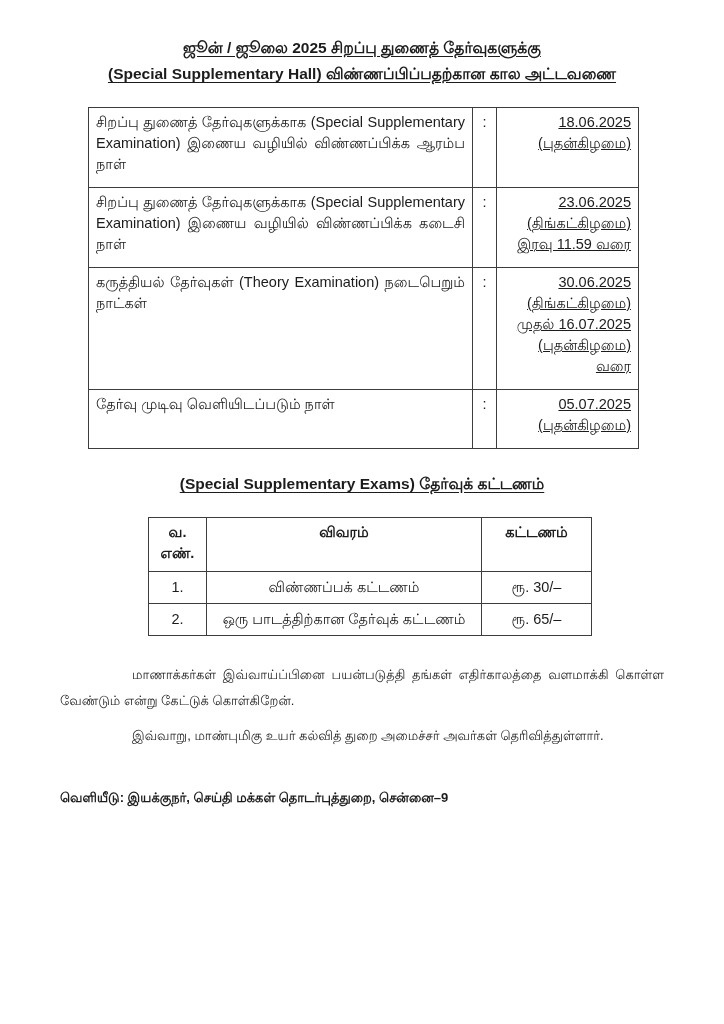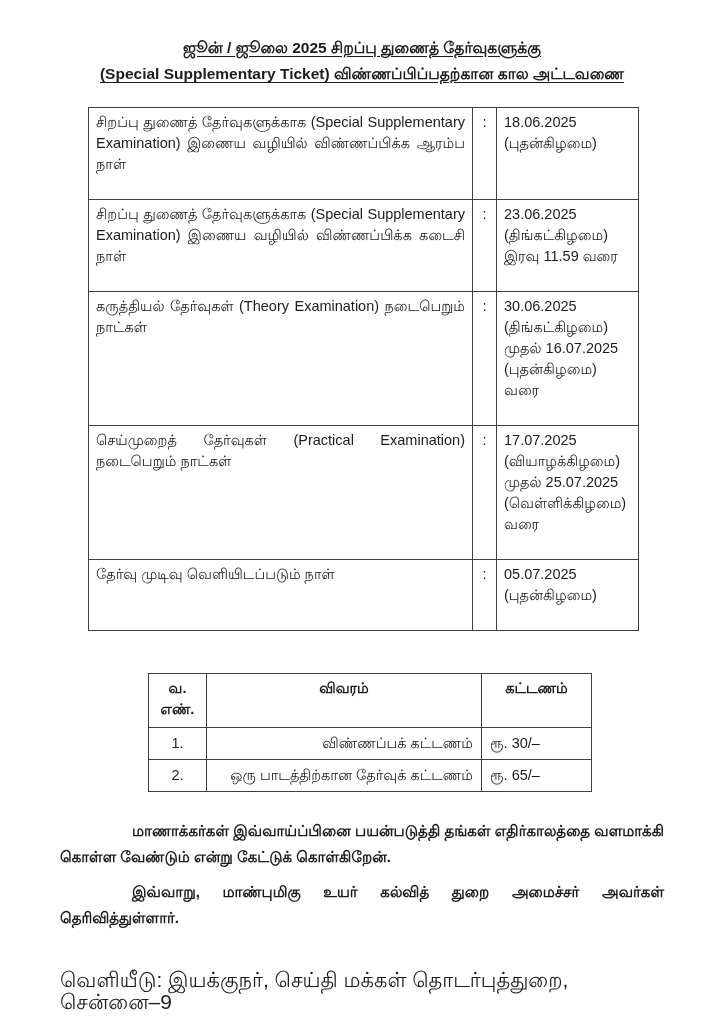--- a/index.html
+++ b/index.html
@@ -30,28 +30,28 @@
   .schedule-table {
     margin: 20px 0 0 88px;
     width: 550px;
     table-layout: fixed;
   }
   .schedule-table td {
     border: 1px solid #3d3d3d;
     vertical-align: top;
     font-size: 14.5px;
     line-height: 21px;
-    padding: 4px 7px 24px 7px;
+    padding: 4px 7px 12px 7px;
   }
   .schedule-table col.c-label { width: 384px; }
   .schedule-table col.c-colon { width: 24px; }
   .schedule-table col.c-value { width: 142px; }
   .schedule-table td.label-cell { text-align: justify; }
   .schedule-table td.colon-cell { text-align: center; padding-left: 2px; padding-right: 2px; }
-  .schedule-table td.value-cell { text-align: left; }
+  .schedule-table td.value-cell { text-align: right; text-decoration: underline; }
   
   .fee-table {
     margin: 20px 0 0 148px;
     width: 443px;
     table-layout: fixed;
   }
   .fee-table col.c-serial { width: 58px; }
   .fee-table col.c-desc { width: 275px; }
   .fee-table col.c-fee { width: 110px; }
   .fee-table th, .fee-table td {
@@ -62,48 +62,47 @@
   }
   .fee-table th {
     font-weight: bold;
     text-align: center;
     vertical-align: top;
     white-space: pre-line;
     height: 54px;
   }
   .fee-table td { height: 32px; vertical-align: middle; }
   .fee-table td.serial { text-align: center; }
-  .fee-table td.desc { text-align: right; }
-  .fee-table td.fee { text-align: left; }
+  .fee-table td.desc { text-align: center; }
+  .fee-table td.fee { text-align: center; }
   
   .body-text { margin: 26px 60px 0 60px; }
   .para {
-    font-size: 15px;
+    font-size: 13px;
     line-height: 26px;
     text-align: justify;
     text-indent: 72px;
     margin-bottom: 9px;
-    font-weight: bold;
   }
   
   .publisher {
     margin: 38px 60px 0 60px;
-    font-size: 21px;
-    font-weight: normal;
+    font-size: 13px;
+    font-weight: bold;
     line-height: 22px;
   }
 </style>
 </head>
 <body>
 
 <div class="page">
 
   <div class="heading-block">
     <div class="title-line">ஜூன் / ஜூலை 2025 சிறப்பு துணைத் தேர்வுகளுக்கு</div>
-    <div class="title-line">(Special Supplementary Ticket) விண்ணப்பிப்பதற்கான கால அட்டவணை</div>
+    <div class="title-line">(Special Supplementary Hall) விண்ணப்பிப்பதற்கான கால அட்டவணை</div>
   </div>
 
   <table class="schedule-table">
     <colgroup>
         <col class="c-label">
         <col class="c-colon">
         <col class="c-value">
       </colgroup>
     <tbody>
       <tr>
@@ -115,33 +114,29 @@
         <td class="label-cell">சிறப்பு துணைத் தேர்வுகளுக்காக (Special Supplementary Examination) இணைய வழியில் விண்ணப்பிக்க கடைசி நாள்</td>
         <td class="colon-cell">:</td>
         <td class="value-cell">23.06.2025 (திங்கட்கிழமை) இரவு 11.59 வரை</td>
       </tr>
       <tr>
         <td class="label-cell">கருத்தியல் தேர்வுகள் (Theory Examination) நடைபெறும் நாட்கள்</td>
         <td class="colon-cell">:</td>
         <td class="value-cell">30.06.2025 (திங்கட்கிழமை) முதல் 16.07.2025 (புதன்கிழமை) வரை</td>
       </tr>
       <tr>
-        <td class="label-cell">செய்முறைத் தேர்வுகள் (Practical Examination) நடைபெறும் நாட்கள்</td>
-        <td class="colon-cell">:</td>
-        <td class="value-cell">17.07.2025 (வியாழக்கிழமை) முதல் 25.07.2025 (வெள்ளிக்கிழமை) வரை</td>
-      </tr>
-      <tr>
         <td class="label-cell">தேர்வு முடிவு வெளியிடப்படும் நாள்</td>
         <td class="colon-cell">:</td>
         <td class="value-cell">05.07.2025 (புதன்கிழமை)</td>
       </tr>
     </tbody>
   </table>
 
   <div class="heading-block second">
+    <div class="title-line">(Special Supplementary Exams) தேர்வுக் கட்டணம்</div>
   </div>
 
   <table class="fee-table">
     <colgroup>
         <col class="c-serial">
         <col class="c-desc">
         <col class="c-fee">
       </colgroup>
     <thead>
       <tr>

